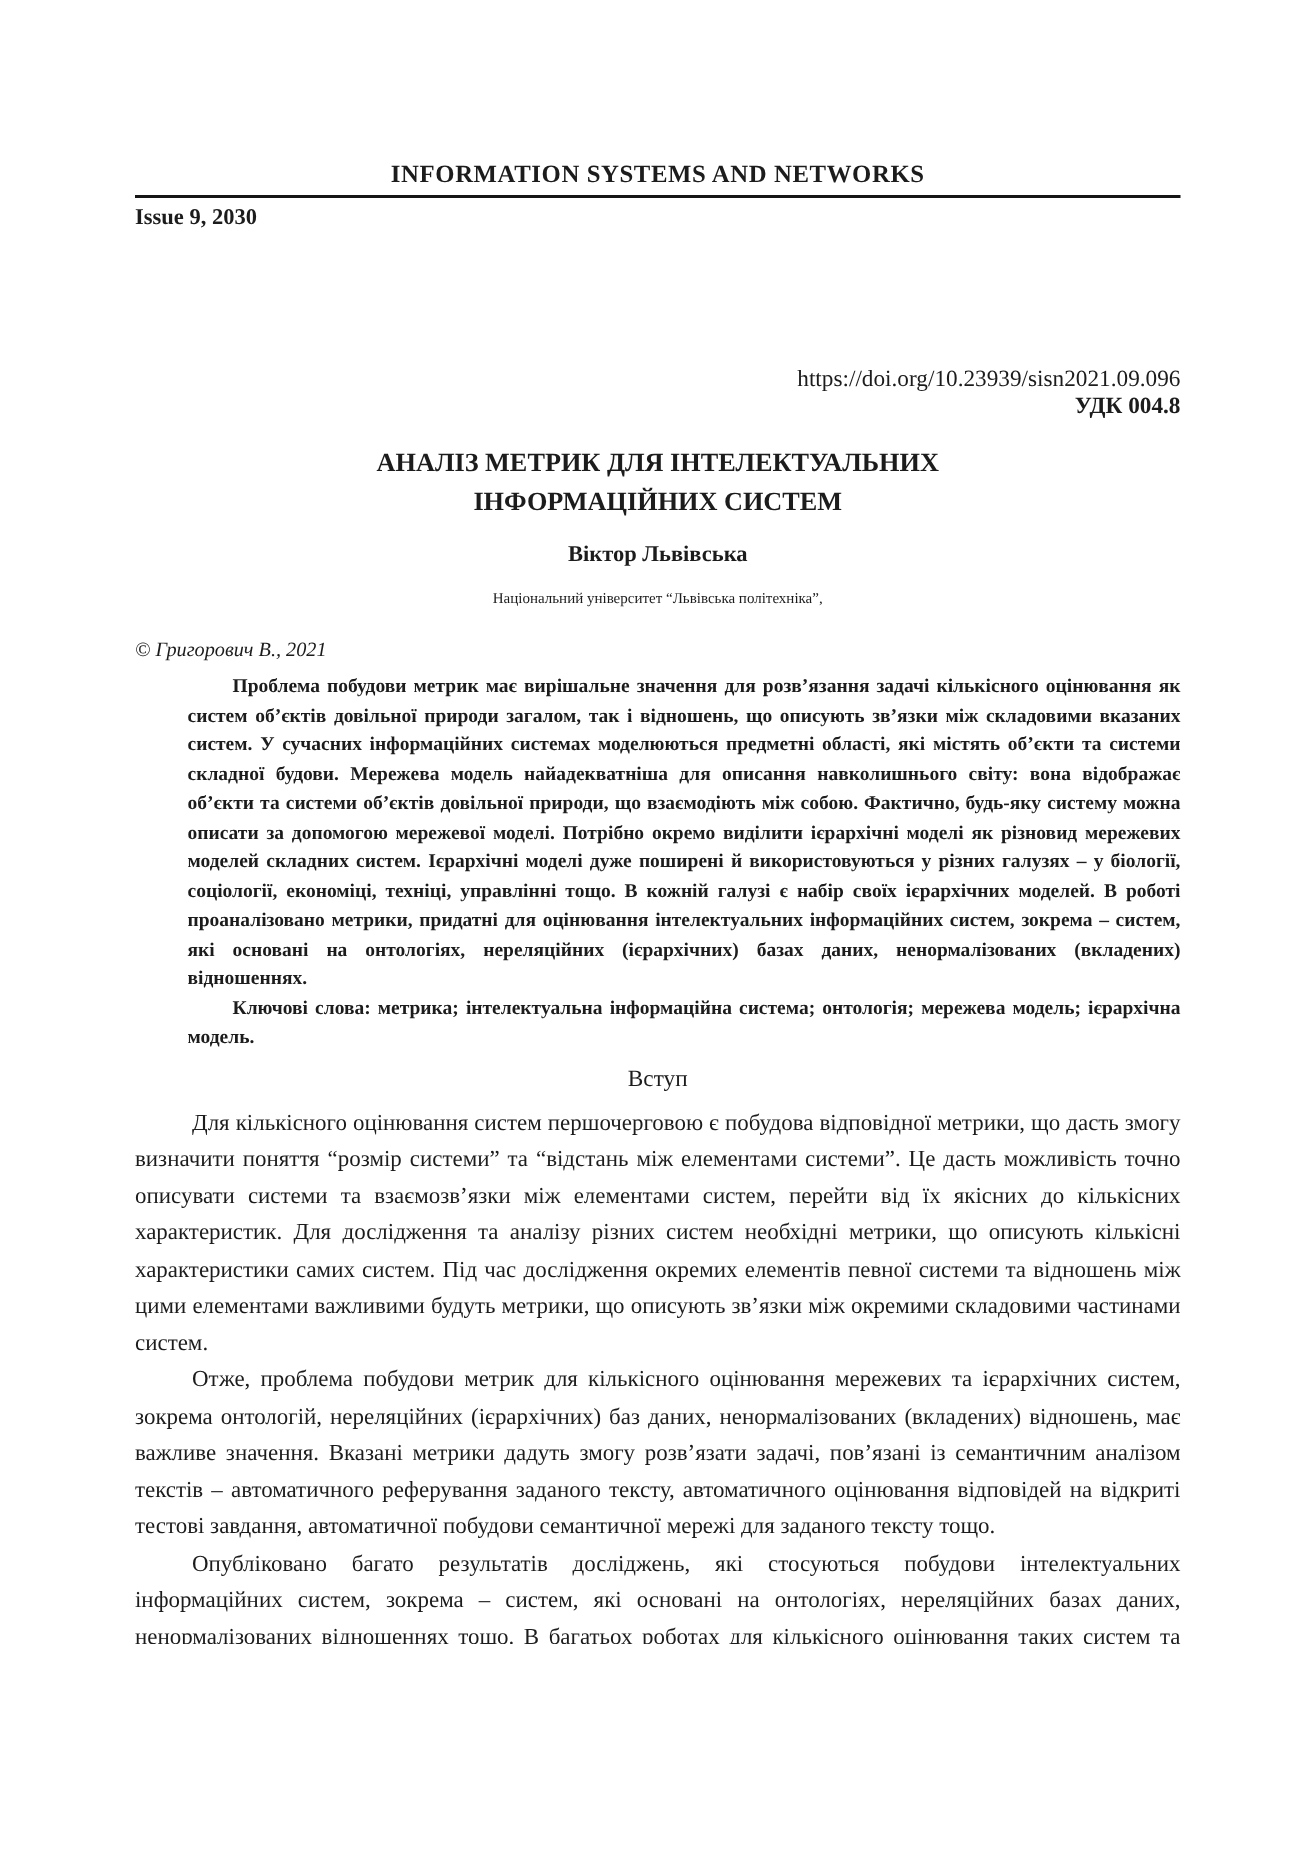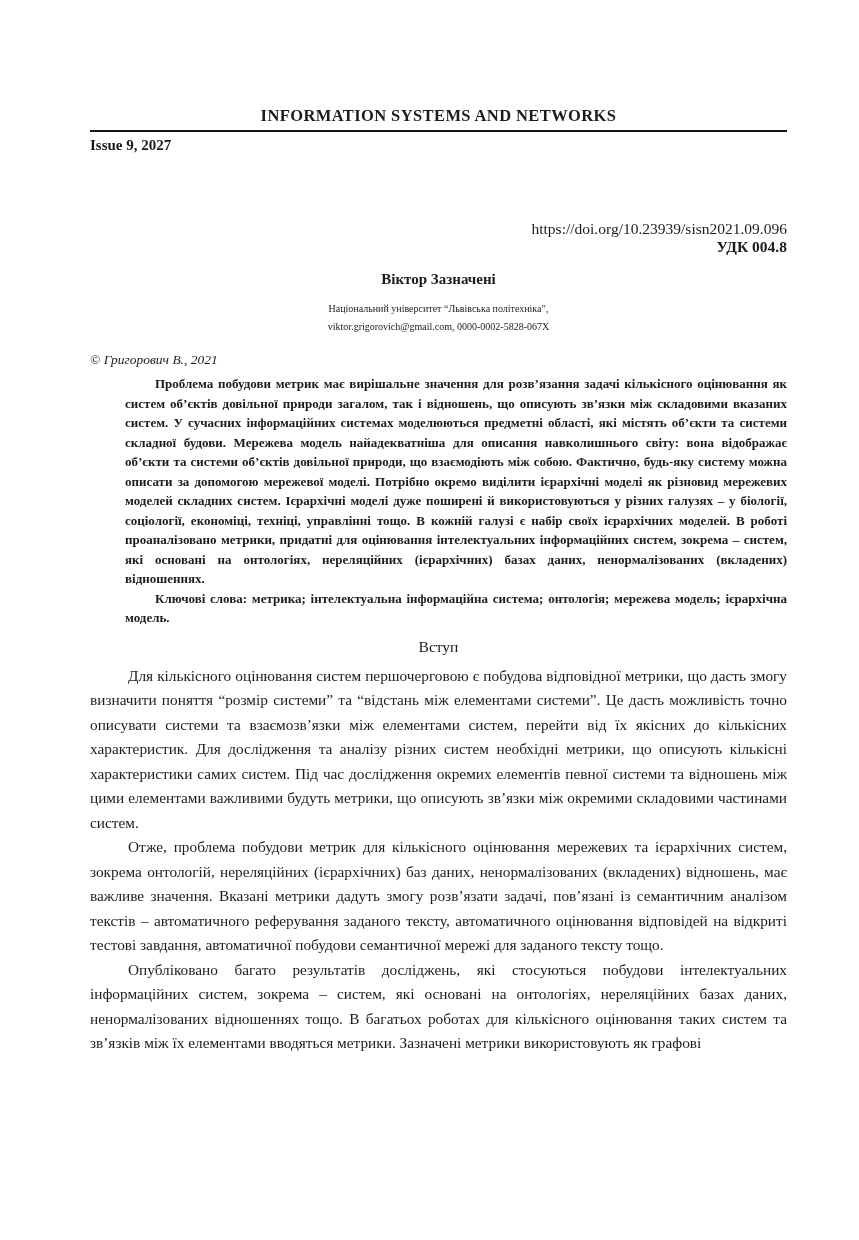--- a/index.html
+++ b/index.html
@@ -29,21 +29,21 @@
     margin-top: 4px;
     border-bottom: 2.5px solid #151515;
     height: 0;
   }
   .issue {
     margin-top: 5px;
     font-weight: bold;
     font-size: 15px;
   }
   .doi {
-    margin-top: 66px;
+    margin-top: 90px;
     text-align: right;
     font-size: 15.5px;
   }
   .udc {
     margin-top: 0;
     text-align: right;
     font-weight: bold;
     font-size: 15.5px;
   }
   .title {
@@ -107,27 +107,27 @@
     color: #701a75;
   }
 </style>
 </head>
 <body>
 
 <div class="page">
   <div class="col">
     <div class="journal">INFORMATION SYSTEMS AND NETWORKS</div>
     <div class="rule"></div>
-    <div class="issue">Issue 9, 2027</div>
+    <div class="issue">Issue 9, 2030</div>
     <div class="doi">https://doi.org/10.23939/sisn2021.09.096</div>
     <div class="udc">УДК 004.8</div>
-    <div class="author">Віктор Зазначені</div>
+    <h1 class="title">АНАЛІЗ МЕТРИК ДЛЯ ІНТЕЛЕКТУАЛЬНИХ ІНФОРМАЦІЙНИХ СИСТЕМ</h1>
+    <div class="author">Віктор Львівська</div>
     <div class="affil">
       <div>Національний університет “Львівська політехніка”,</div>
-      <div>viktor.grigorovich@gmail.com, 0000-0002-5828-067X</div>
     </div>
     <div class="copyright">© Григорович В., 2021</div>
     <p class="abstract">Проблема побудови метрик має вирішальне значення для розв’язання задачі кількісного оцінювання як систем об’єктів довільної природи загалом, так і відношень, що описують зв’язки між складовими вказаних систем. У сучасних інформаційних системах моделюються предметні області, які містять об’єкти та системи складної будови. Мережева модель найадекватніша для описання навколишнього світу: вона відображає об’єкти та системи об’єктів довільної природи, що взаємодіють між собою. Фактично, будь-яку систему можна описати за допомогою мережевої моделі. Потрібно окремо виділити ієрархічні моделі як різновид мережевих моделей складних систем. Ієрархічні моделі дуже поширені й використовуються у різних галузях – у біології, соціології, економіці, техніці, управлінні тощо. В кожній галузі є набір своїх ієрархічних моделей. В роботі проаналізовано метрики, придатні для оцінювання інтелектуальних інформаційних систем, зокрема – систем, які основані на онтологіях, нереляційних (ієрархічних) базах даних, ненормалізованих (вкладених) відношеннях.</p>
     <p class="abstract keywords">Ключові слова: метрика; інтелектуальна інформаційна система; онтологія; мережева модель; ієрархічна модель.</p>
     <h2 class="sec">Вступ</h2>
     <p class="body">Для кількісного оцінювання систем першочерговою є побудова відповідної метрики, що дасть змогу визначити поняття “розмір системи” та “відстань між елементами системи”. Це дасть можливість точно описувати системи та взаємозв’язки між елементами систем, перейти від їх якісних до кількісних характеристик. Для дослідження та аналізу різних систем необхідні метрики, що описують кількісні характеристики самих систем. Під час дослідження окремих елементів певної системи та відношень між цими елементами важливими будуть метрики, що описують зв’язки між окремими складовими частинами систем.</p>
     <p class="body">Отже, проблема побудови метрик для кількісного оцінювання мережевих та ієрархічних систем, зокрема онтологій, нереляційних (ієрархічних) баз даних, ненормалізованих (вкладених) відношень, має важливе значення. Вказані метрики дадуть змогу розв’язати задачі, пов’язані із семантичним аналізом текстів – автоматичного реферування заданого тексту, автоматичного оцінювання відповідей на відкриті тестові завдання, автоматичної побудови семантичної мережі для заданого тексту тощо.</p>
     <p class="body">Опубліковано багато результатів досліджень, які стосуються побудови інтелектуальних інформаційних систем, зокрема – систем, які основані на онтологіях, нереляційних базах даних, ненормалізованих відношеннях тощо. В багатьох роботах для кількісного оцінювання таких систем та зв’язків між їх елементами вводяться метрики. Зазначені метрики використовують як графові</p>
   </div>
   <div class="footer">Lviv Polytechnic National University Institutional Repository http://ena.lp.edu.ua</div>

